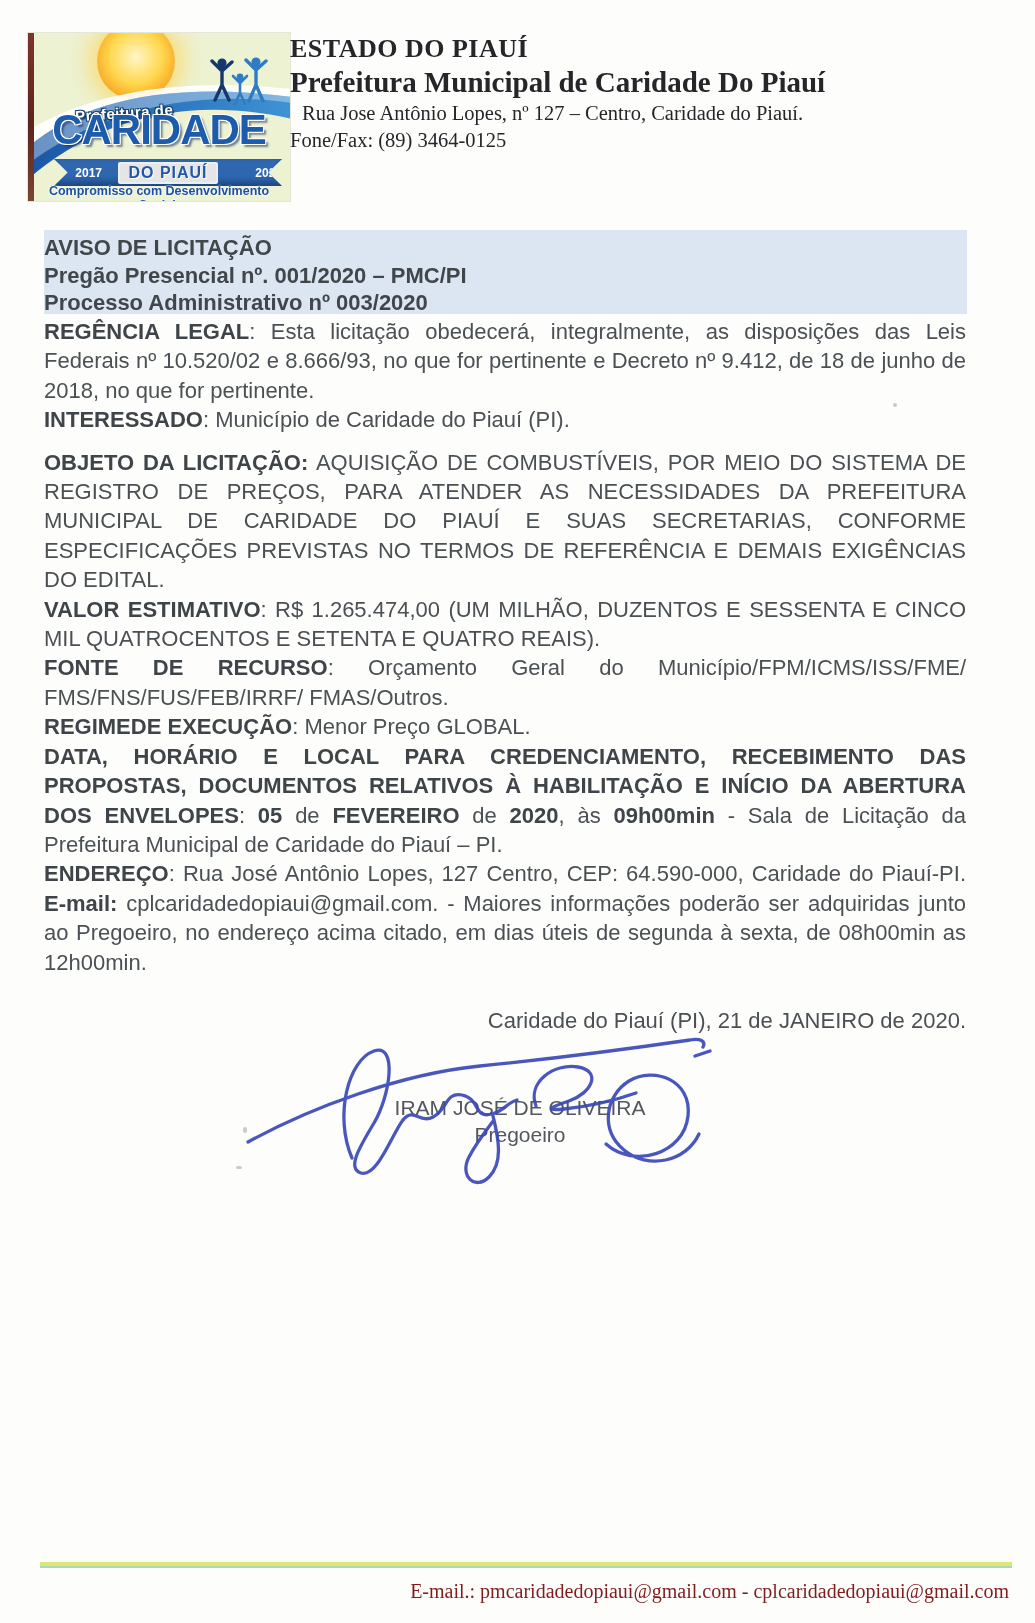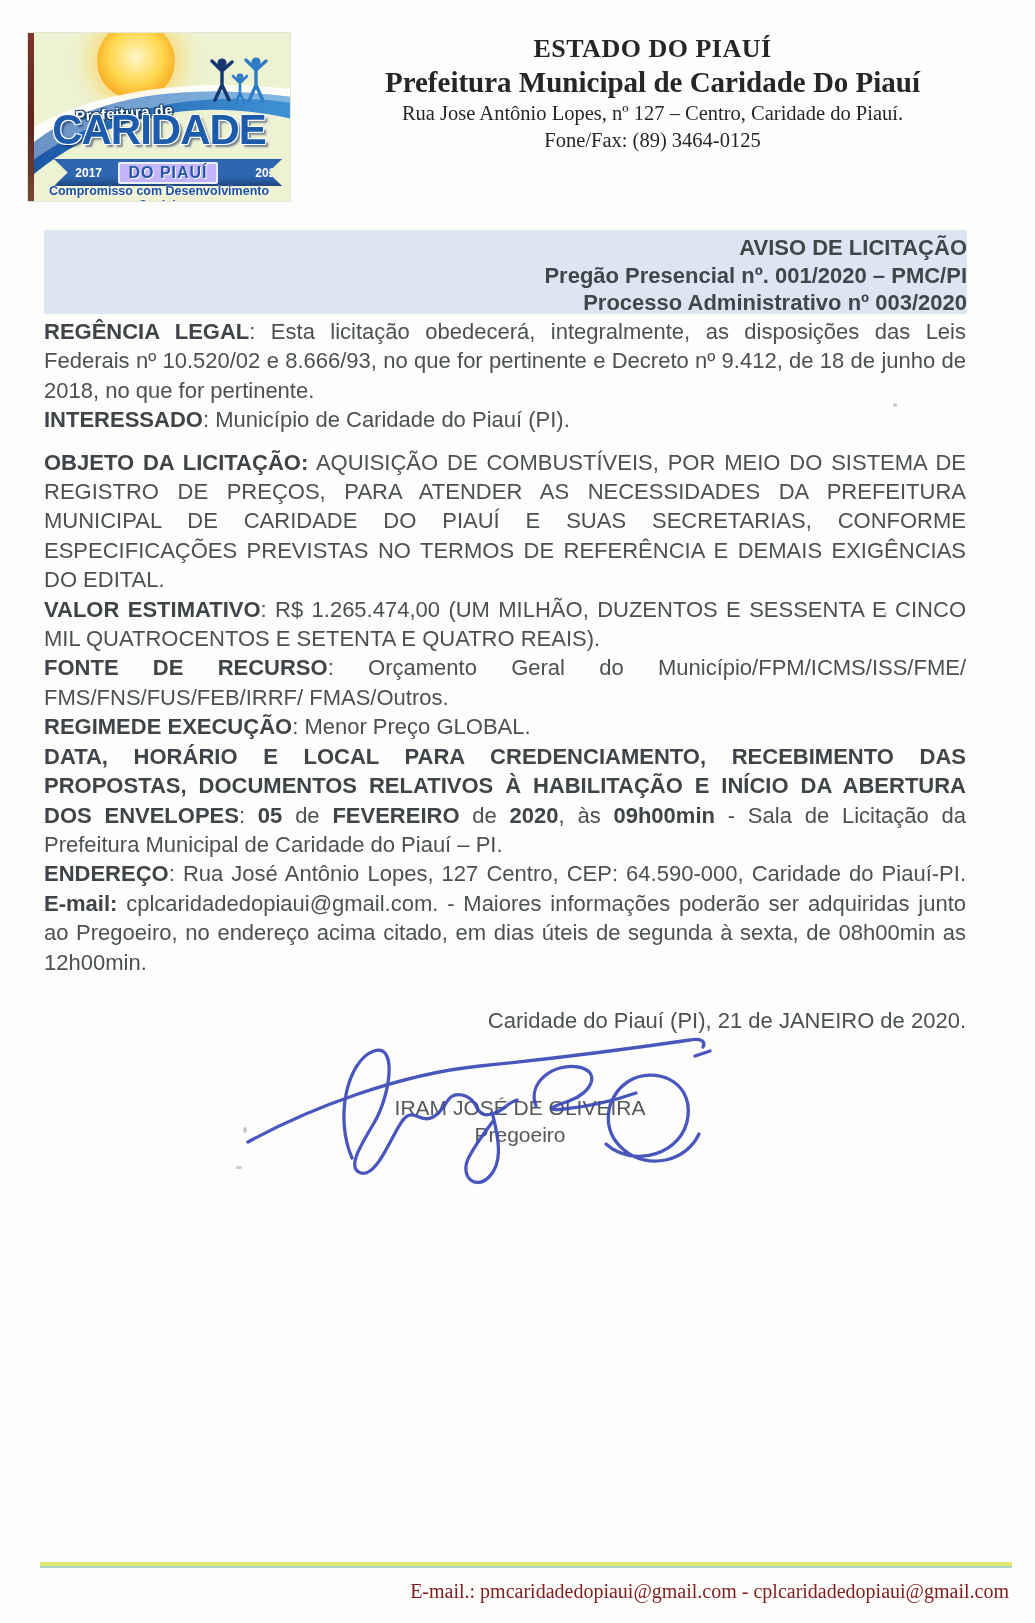--- a/index.html
+++ b/index.html
@@ -20,38 +20,38 @@
         color:#ffffff;transform:rotate(-4deg);letter-spacing:.5px;
         text-shadow:-1px -1px 0 #16406f,1px -1px 0 #16406f,-1px 1px 0 #16406f,1px 1px 0 #16406f,2px 2px 1px #16406f;}
   .caridade{position:absolute;left:0;top:76px;width:100%;text-align:center;font-weight:bold;
         font-size:42px;letter-spacing:-1px;color:#1d5cab;line-height:1;
         text-shadow:-1px -1px 0 #fff,1px -1px 0 #fff,-1px 1px 0 #fff,1px 1px 0 #fff,3px 3px 2px rgba(18,38,84,.55);}
   .banner{position:absolute;left:26px;right:8px;top:126px;height:27px;background:#2e66b0;
         clip-path:polygon(0 0,100% 0,94% 50%,100% 100%,0 100%,6% 50%);
         display:flex;align-items:center;justify-content:space-between;
         box-shadow:inset 0 -4px 6px rgba(10,25,60,.45);}
   .banner .yr{color:#fff;font-weight:bold;font-size:12px;width:48px;text-align:right;}
-  .chip{background:#c4b5fd;border:2px solid #e9eff7;color:#2257a8;font-weight:bold;font-size:16px;
+  .chip{background:#e5e5e5;border:2px solid #e9eff7;color:#2257a8;font-weight:bold;font-size:16px;
         letter-spacing:1px;padding:0 8px;line-height:18px;border-radius:2px;
         text-shadow:1px 1px 0 #fff;white-space:nowrap;}
   .tagline{position:absolute;left:0;top:151px;width:100%;text-align:center;font-weight:bold;
         font-size:12.5px;color:#1d50a2;text-shadow:0 0 2px #ffffff,0 0 2px #ffffff;}
 
   
-  .header{position:absolute;left:290px;top:33px;width:725px;text-align:center;
+  .header{position:absolute;left:290px;top:33px;width:725px;
         font-family:"Liberation Serif",serif;color:#26262a;}
   .h-state{font-size:26px;font-weight:bold;line-height:32px;letter-spacing:.5px;}
   .h-muni{font-size:29px;font-weight:bold;line-height:35px;text-underline-offset:3px;}
-  .h-addr{font-size:20.5px;line-height:27px;}
+  .h-addr{font-size:20.5px;line-height:27px;padding-left:12px;}
   .h-cnpj{font-size:20.5px;line-height:27px;}
   .h-phone{font-size:20.5px;line-height:27px;}
 
   
   .notice{position:absolute;left:44px;top:230px;width:923px;height:84px;background:#dce6f2;
-        text-align:right;font-weight:bold;font-size:22px;line-height:27.5px;color:#41464b;
+        text-align:left;font-weight:bold;font-size:22px;line-height:27.5px;color:#41464b;
         padding-top:4px;box-sizing:border-box;}
 
   
   .bodytext{position:absolute;left:44px;top:317px;width:922px;font-size:22px;line-height:29.4px;
         text-align:justify;color:#4b5054;}
   .bodytext p{margin:0;}
   .bodytext p.gap{margin-top:13px;}
   .b{font-weight:bold;color:#3f4449;}
   .u{text-underline-offset:2px;}
 

